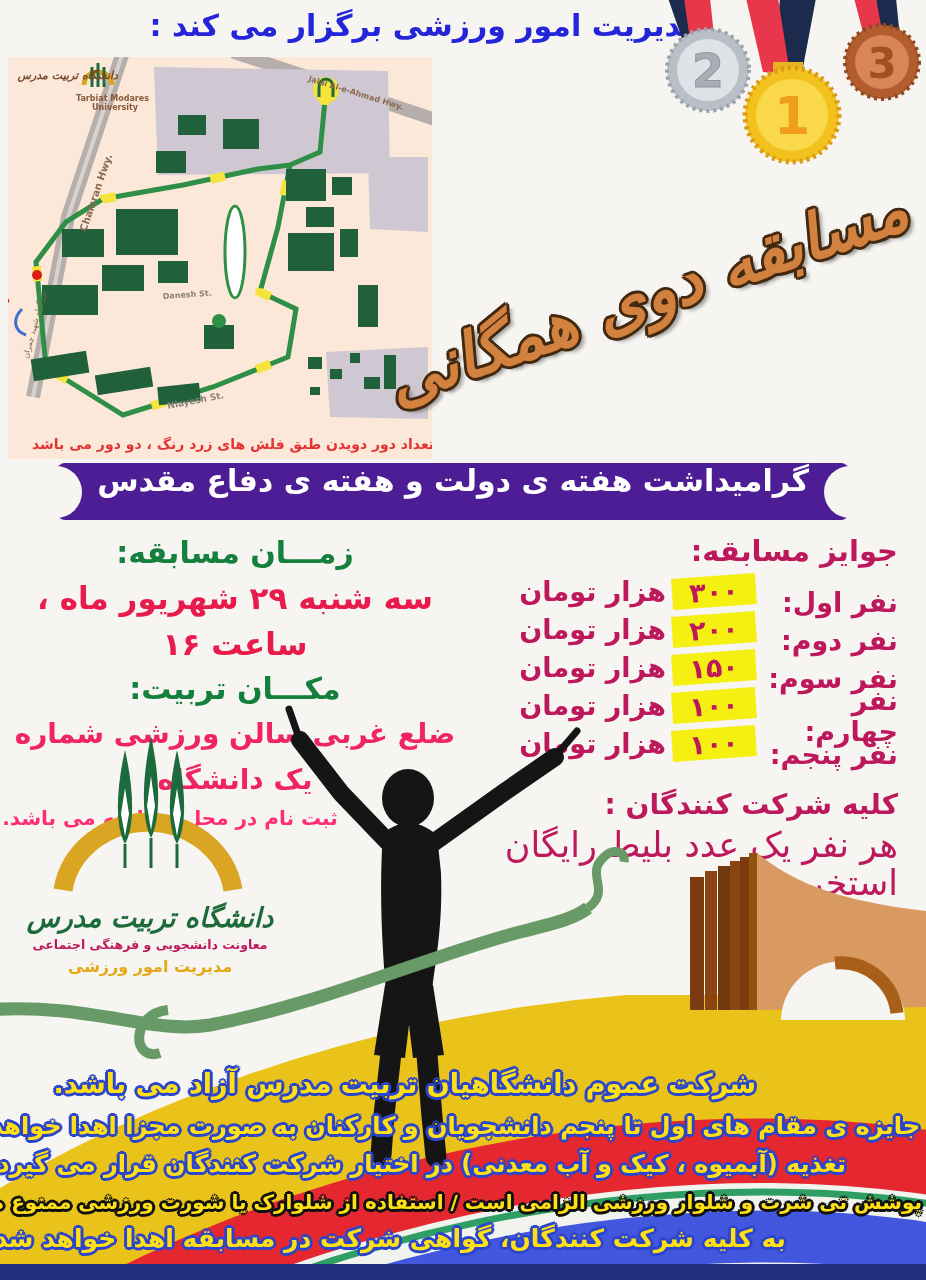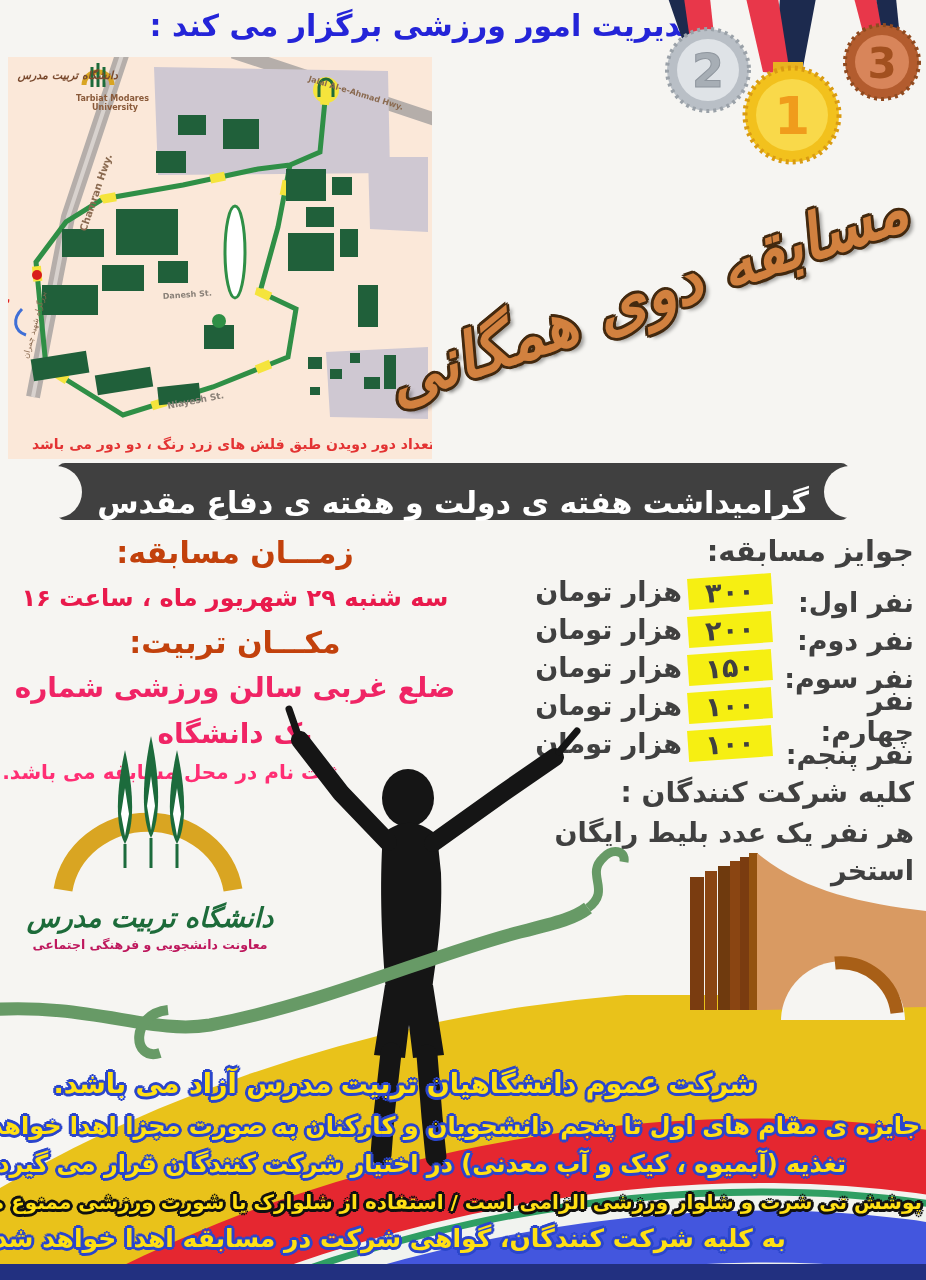--- a/index.html
+++ b/index.html
@@ -17,44 +17,44 @@
   .map{position:absolute;top:57px;left:8px;width:424px;height:402px;}
 
   
   .big-title{position:absolute;top:258px;left:368px;width:558px;text-align:center;
     transform:rotate(-19deg);font-size:64px;font-weight:bold;font-style:italic;
     color:#d2813f;white-space:nowrap;direction:rtl;
     text-shadow:-2px -2px 0 #43290f,2px -2px 0 #43290f,-2px 2px 0 #43290f,2px 2px 0 #43290f,
       0 -3px 0 #43290f,0 3px 0 #43290f,-3px 0 0 #43290f,3px 0 0 #43290f,4px 5px 4px rgba(0,0,0,.35);}
 
   
-  .banner{position:absolute;top:463px;left:57px;width:792px;height:57px;background:#404040;
-    border-radius:8px;display:flex;align-items:flex-end;justify-content:center;}
+  .banner{position:absolute;top:463px;left:57px;width:792px;height:57px;background:#4c1d95;
+    border-radius:8px;display:flex;align-items:flex-start;justify-content:center;}
   .banner::before,.banner::after{content:"";position:absolute;top:50%;width:52px;height:52px;
     border-radius:50%;background:#f6f5f2;transform:translateY(-50%);}
   .banner::before{left:-27px;}
   .banner::after{right:-27px;}
   .banner-text{font-size:30px;font-weight:bold;color:#fff;direction:rtl;white-space:nowrap;}
 
   
   .schedule{position:absolute;top:531px;left:0;width:470px;text-align:center;direction:rtl;}
-  .sched-label{font-size:30px;font-weight:600;color:#c2410c;line-height:44px;}
-  .sched-date{font-size:24px;font-weight:bold;color:#e91a4c;line-height:46px;}
+  .sched-label{font-size:30px;font-weight:600;color:#15803d;line-height:44px;}
+  .sched-date{font-size:31px;font-weight:bold;color:#e91a4c;line-height:46px;}
   .sched-place{font-size:28px;font-weight:bold;color:#f02465;line-height:46px;}
   .sched-note{font-size:20px;font-weight:bold;color:#ff2e74;line-height:30px;padding-right:130px;}
 
   
-  .prizes{position:absolute;top:530px;right:12px;width:424px;direction:rtl;color:#404040;}
+  .prizes{position:absolute;top:530px;right:28px;width:424px;direction:rtl;color:#be185d;}
   .prize-heading{font-size:29px;font-weight:600;line-height:42px;}
   .prize-row{display:flex;align-items:center;height:38px;font-size:27px;font-weight:600;}
   .prize-rank{width:142px;margin-top:22px;}
   .prize-amount{width:84px;text-align:center;background:#f6ef12;transform:rotate(-4deg);
     font-weight:bold;margin-left:6px;}
-  .participants-label{font-size:28px;font-weight:600;line-height:42px;margin-top:10px;}
-  .participants-value{font-size:27px;font-weight:700;line-height:38px;}
+  .participants-label{font-size:28px;font-weight:600;line-height:42px;margin-top:22px;}
+  .participants-value{font-size:35px;font-weight:400;line-height:38px;}
 
   
   .uni{position:absolute;top:722px;left:25px;width:250px;height:255px;text-align:center;}
   .uni svg{display:block;margin:0 auto;}
   .uni-name{font-family:"DejaVu Serif","Liberation Serif",serif;font-style:italic;font-weight:bold;
     font-size:27px;color:#1d6b3a;direction:rtl;line-height:32px;}
   .uni-dept{font-size:12.5px;font-weight:bold;color:#be185d;direction:rtl;line-height:22px;}
   .uni-office{font-size:16px;font-weight:bold;color:#e3a812;direction:rtl;line-height:22px;}
 
   .runner{position:absolute;top:695px;left:255px;width:340px;height:475px;z-index:4;}
@@ -242,20 +242,21 @@
           <rect x="150.5" y="122" width="3" height="24"></rect>
       </g>
       <g fill="#ffffff">
         <path d="M100,66 L96,92 L100,114 L104,92 Z"></path>
         <path d="M126,54 L122,84 L126,108 L130,84 Z"></path>
         <path d="M152,66 L148,92 L152,114 L156,92 Z"></path>
       </g>
     </svg>
     <div class="uni-name">دانشگاه تربیت مدرس</div>
     <div class="uni-dept">معاونت دانشجویی و فرهنگی اجتماعی</div>
+    <div class="uni-office">مدیریت امور ورزشی</div>
   </div>
 
   <svg class="track" viewBox="0 0 926 285">
     <g transform="rotate(-12 560 635)">
       <ellipse cx="560" cy="635" rx="980" ry="620" fill="#e9c21a"></ellipse>
       <ellipse cx="560" cy="635" rx="860" ry="490" fill="#e52730"></ellipse>
       <ellipse cx="560" cy="635" rx="790" ry="425" fill="#f1f3ef"></ellipse>
       <ellipse cx="560" cy="635" rx="781" ry="416" fill="none" stroke="#2f9e63" stroke-width="7"></ellipse>
       <ellipse cx="560" cy="635" rx="762" ry="397" fill="#4356de"></ellipse>
       <ellipse cx="560" cy="635" rx="700" ry="345" fill="#eef0ec"></ellipse>

